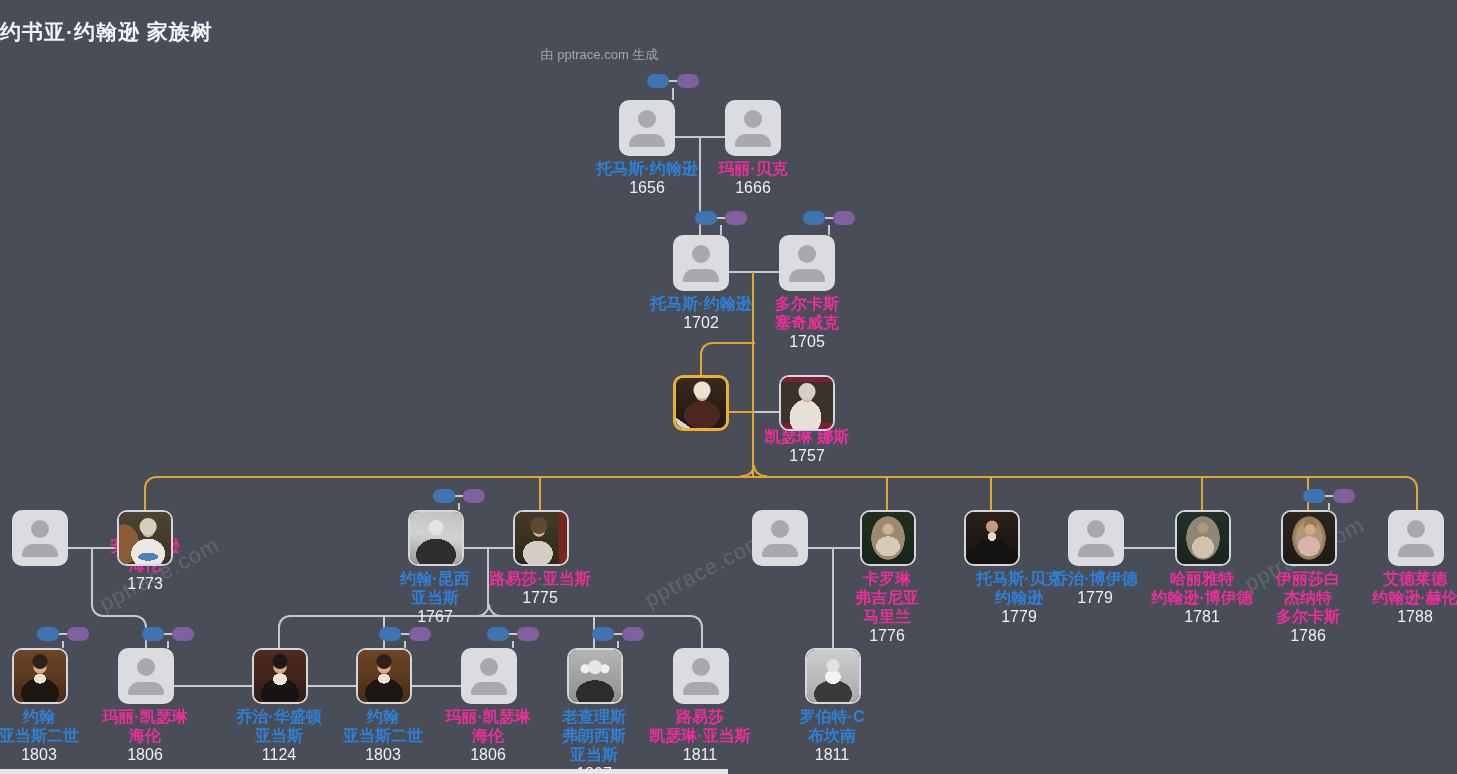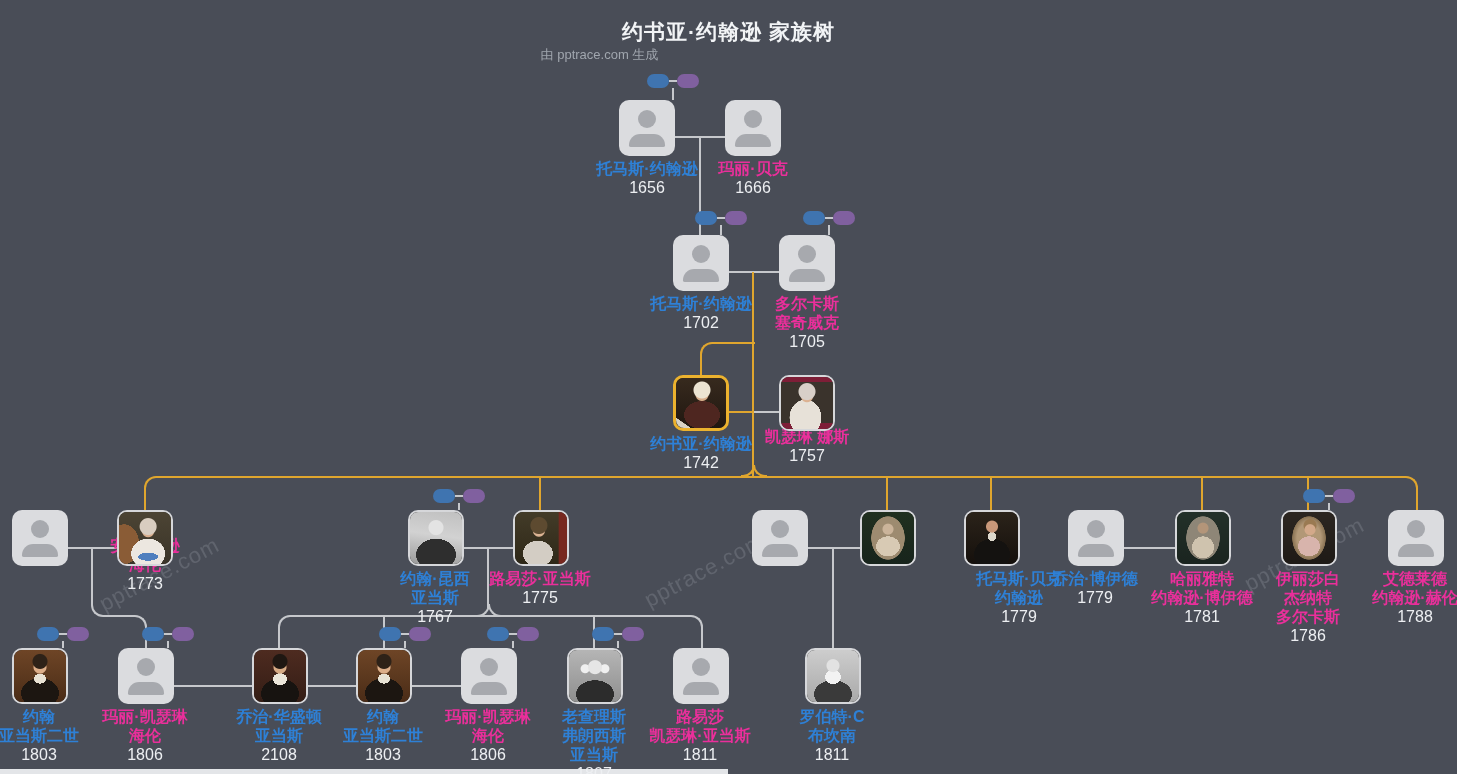--- a/index.html
+++ b/index.html
@@ -1,18 +1,18 @@
 <!DOCTYPE html>
 <html><head>
 <meta charset="utf-8">
 <style>
   html,body{margin:0;padding:0;background:#494d57;}
   #stage{position:relative;width:1457px;height:774px;background:#494d57;overflow:hidden;
          font-family:"Liberation Sans","DejaVu Sans",sans-serif;}
-  .title{position:absolute;left:0;top:18px;width:1457px;text-align:center;color:#f2f4f6;
+  .title{position:absolute;left:0;top:18px;width:1457px;color:#f2f4f6;
          font-size:21px;font-weight:bold;letter-spacing:1px;}
   .subtitle{position:absolute;left:0;top:46px;width:1199px;text-align:center;color:#a0a6ae;font-size:13px;}
   .wm{position:absolute;color:rgba(228,232,240,0.15);font-size:22px;letter-spacing:1px;
       transform:rotate(-28deg);transform-origin:left top;white-space:nowrap;}
   
   .ln{position:absolute;}
   .gh{height:0;border-top:2px solid #c6c8cc;}
   .gv{width:0;border-left:2px solid #c6c8cc;}
   .yh{height:0;border-top:2.5px solid #e0a62e;}
   .yv{width:0;border-left:2.5px solid #e0a62e;}
@@ -325,41 +325,43 @@
     </div>
   <div class="label" style="left:626px;top:294px">
       <div class="nm male">托马斯·约翰逊</div>
       <div class="yr">1702</div>
     </div>
   <div class="label" style="left:732px;top:294px">
       <div class="nm female">多尔卡斯
 塞奇威克</div>
       <div class="yr">1705</div>
     </div>
-  <div class="label" style="left:626px;top:434px">
-      <div class="nm male">约书亚·约翰逊</div>
-      <div class="yr">1742</div>
-    </div>
   <div class="label" style="left:732px;top:427px">
       <div class="nm female">凯瑟琳 娜斯</div>
       <div class="yr">1757</div>
     </div>
   <div class="label" style="left:70px;top:536px">
       <div class="nm female">安·约翰逊
 海伦</div>
       <div class="yr">1773</div>
     </div>
   <div class="label" style="left:360px;top:569px">
       <div class="nm male">约翰·昆西
 亚当斯</div>
       <div class="yr">1767</div>
     </div>
   <div class="label" style="left:465px;top:569px">
       <div class="nm female">路易莎·亚当斯</div>
       <div class="yr">1775</div>
+    </div>
+  <div class="label" style="left:812px;top:569px">
+      <div class="nm female">卡罗琳
+弗吉尼亚
+马里兰</div>
+      <div class="yr">1776</div>
     </div>
   <div class="label" style="left:944px;top:569px">
       <div class="nm male">托马斯·贝克
 约翰逊</div>
       <div class="yr">1779</div>
     </div>
   <div class="label" style="left:1020px;top:569px">
       <div class="nm male">乔治·博伊德</div>
       <div class="yr">1779</div>
     </div>
@@ -385,21 +387,21 @@
       <div class="yr">1803</div>
     </div>
   <div class="label" style="left:70px;top:707px">
       <div class="nm female">玛丽·凯瑟琳
 海伦</div>
       <div class="yr">1806</div>
     </div>
   <div class="label" style="left:204px;top:707px">
       <div class="nm male">乔治·华盛顿
 亚当斯</div>
-      <div class="yr">2108</div>
+      <div class="yr">1124</div>
     </div>
   <div class="label" style="left:308px;top:707px">
       <div class="nm male">约翰
 亚当斯二世</div>
       <div class="yr">1803</div>
     </div>
   <div class="label" style="left:413px;top:707px">
       <div class="nm female">玛丽·凯瑟琳
 海伦</div>
       <div class="yr">1806</div>

